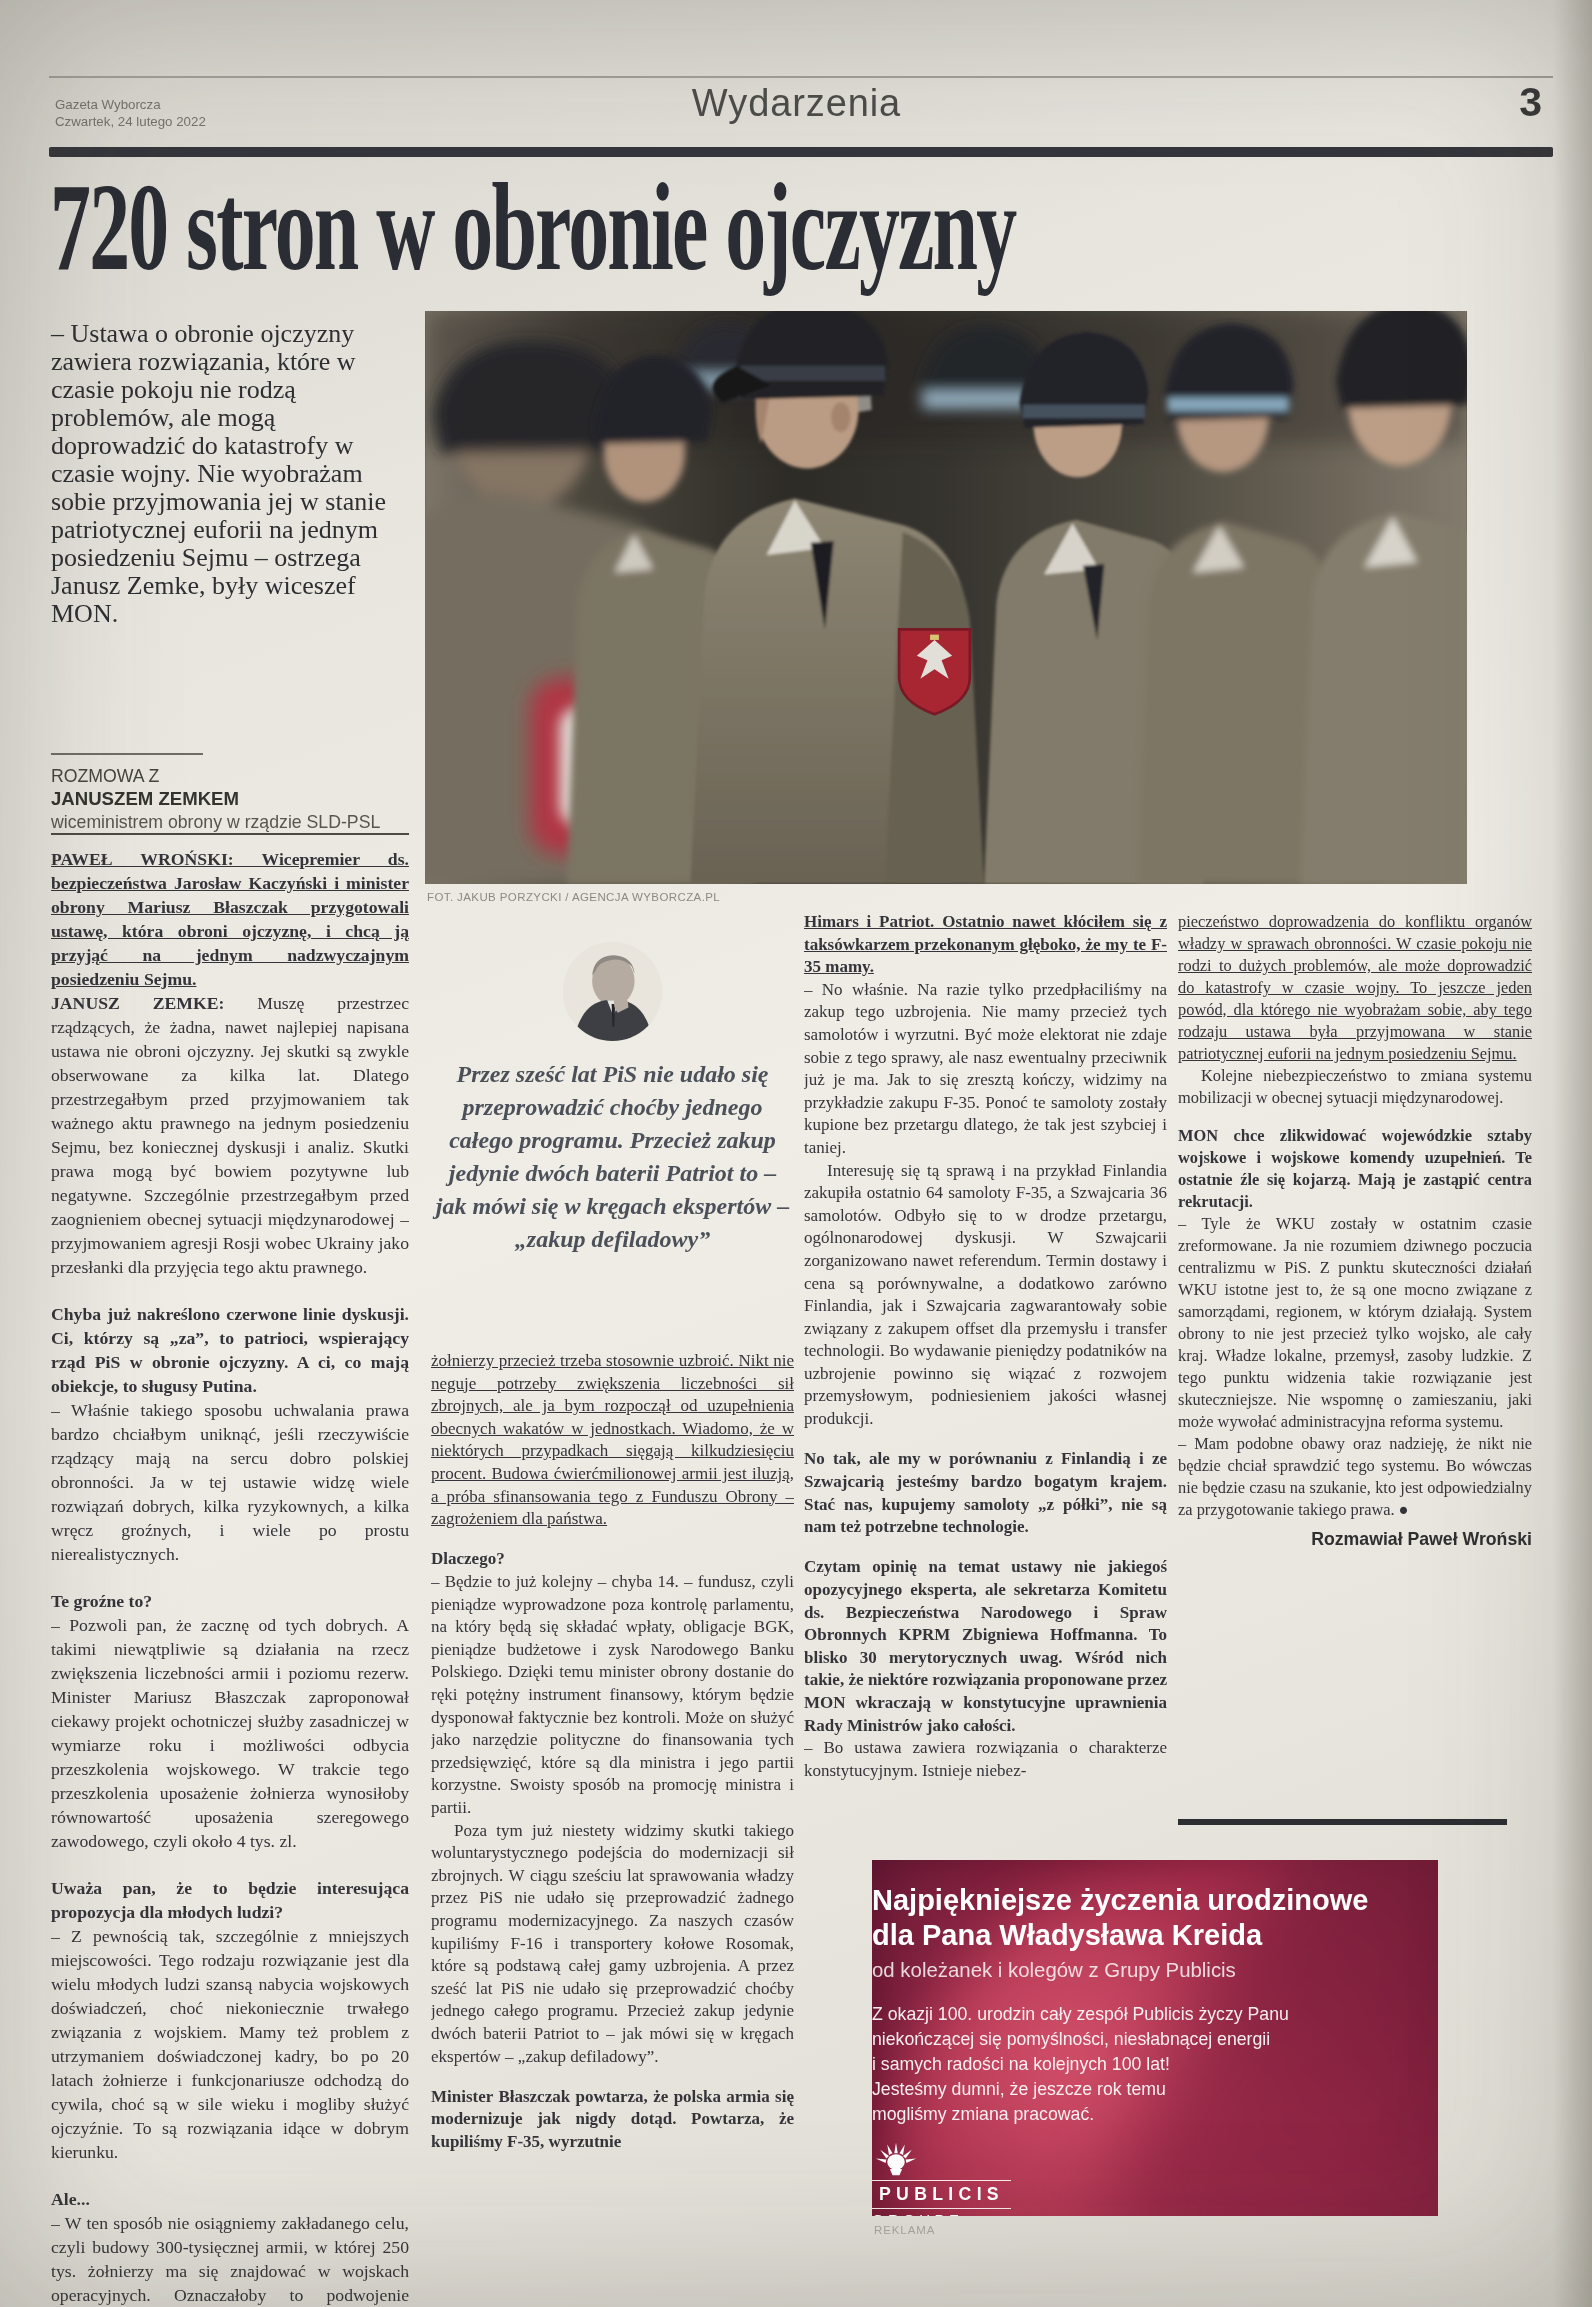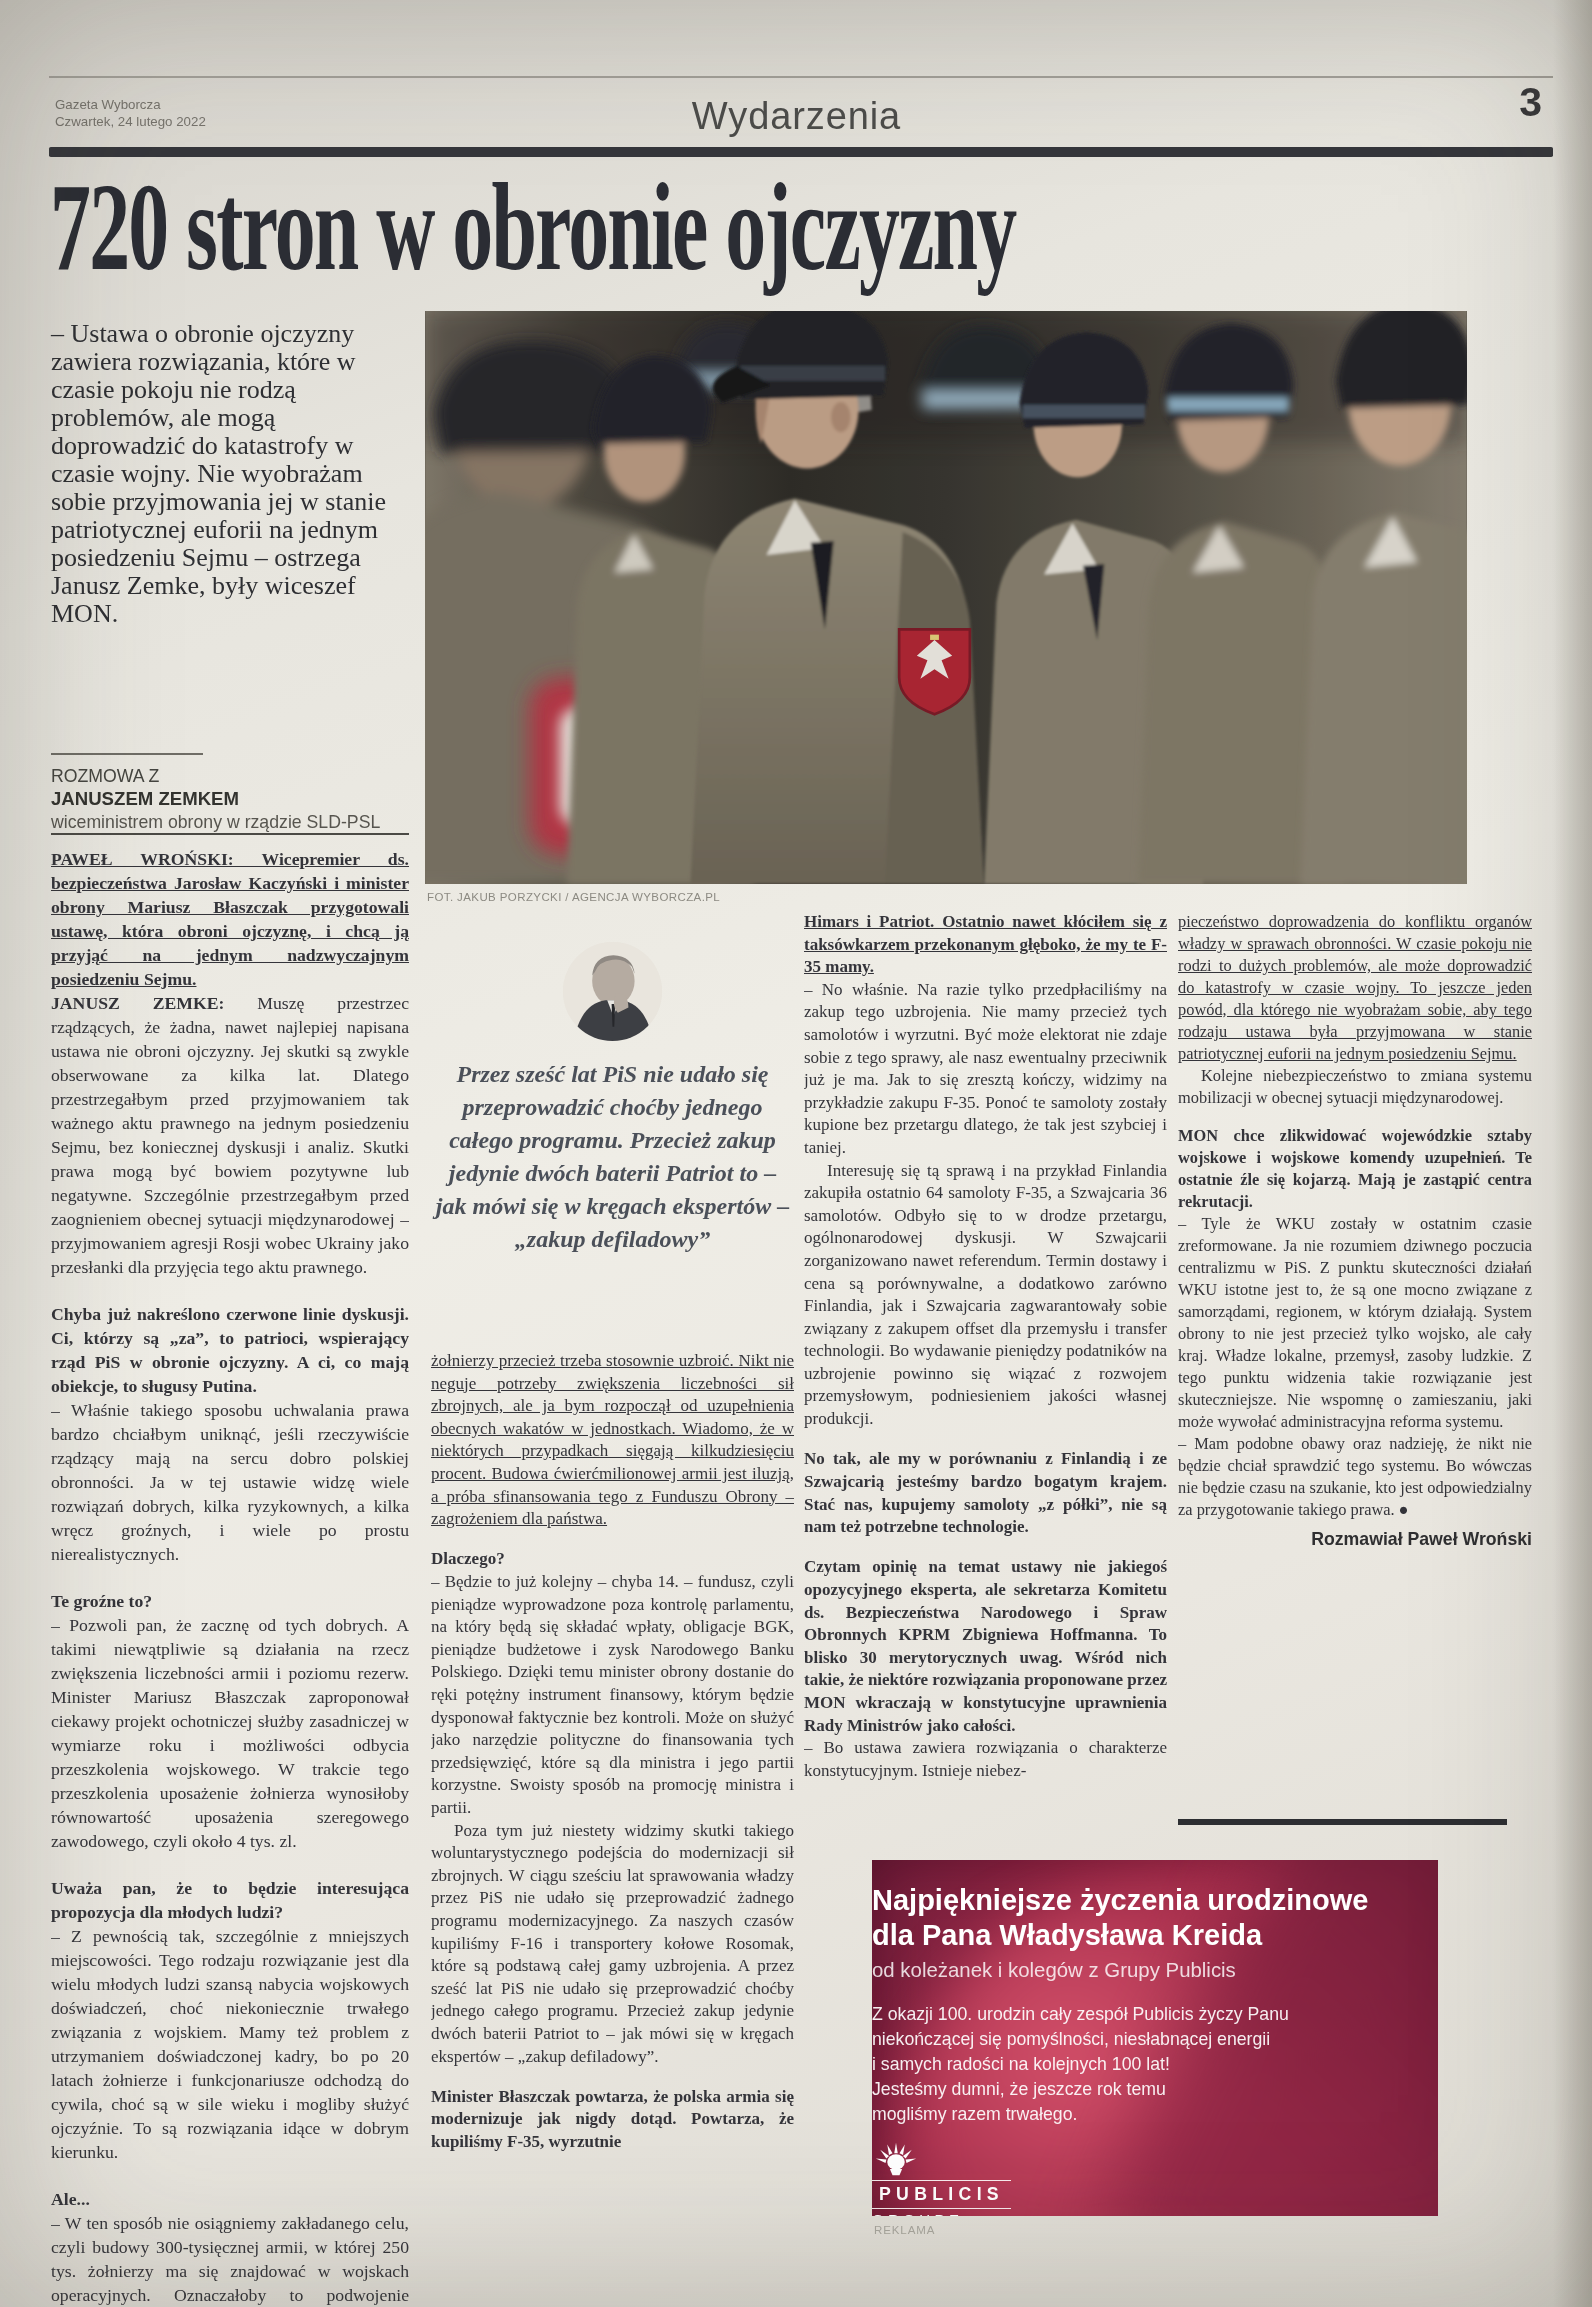--- a/index.html
+++ b/index.html
@@ -6,21 +6,21 @@
   body{
     width:1593px;height:2307px;position:relative;overflow:hidden;
     background:linear-gradient(160deg,#d6d3cc 0%,#e7e5de 22%,#efede6 48%,#eae7e0 70%,#dedbd3 100%);
     font-family:"Liberation Serif",serif;color:#34343a;
     -webkit-font-smoothing:antialiased;
   }
   .abs{position:absolute;}
   
   .rule-thin{left:49px;top:76px;width:1504px;height:1.8px;background:#a3a099;}
   .brand{left:55px;top:96px;font:400 13.3px/17px "Liberation Sans",sans-serif;color:#76736c;}
-  .section-title{left:0;top:94px;width:1593px;text-align:center;
+  .section-title{left:0;top:81px;width:1593px;text-align:center;
     font:400 38px/44px "Liberation Sans",sans-serif;color:#4c4c4a;letter-spacing:0.9px;}
   .page-num{right:51px;top:80px;font:700 41px/44px "Liberation Sans",sans-serif;color:#38383a;}
   .rule-thick{left:49px;top:147px;width:1504px;height:9.7px;background:#35363b;border-radius:1.8px;}
   
   .headline{left:50px;top:161px;font:700 124px/133px "Liberation Serif",serif;color:#2b2d34;
     letter-spacing:-2.7px;transform:scaleX(0.66);transform-origin:0 50%;white-space:nowrap;}
   
   .lead{left:51px;top:320px;width:359px;font-weight:400;font-size:26px;line-height:28px;color:#2e2f33;}
   .kicker-rule{left:51px;top:753px;width:152px;height:1.8px;background:#6f6d66;}
   .kicker{left:51px;top:765px;font:400 17.7px/22px "Liberation Sans",sans-serif;color:#454540;}
@@ -264,21 +264,21 @@
   <div class="shape2"></div>
   <div class="ad-inner">
     <div class="ad-t1">Najpiękniejsze życzenia urodzinowe</div>
     <div class="ad-t2">dla Pana Władysława Kreida</div>
     <div class="ad-sub">od koleżanek i kolegów z Grupy Publicis</div>
     <div class="ad-body">
       <div>Z okazji 100. urodzin cały zespół Publicis życzy Panu</div>
       <div>niekończącej się pomyślności, niesłabnącej energii</div>
       <div>i samych radości na kolejnych 100 lat!</div>
       <div>Jesteśmy dumni, że jeszcze rok temu</div>
-      <div>mogliśmy razem trwałego.</div>
+      <div>mogliśmy zmiana pracować.</div>
     </div>
     <div class="ad-logo">
       <svg width="48" height="35" viewBox="0 0 54 40">
         <g fill="#ffffff">
           <path d="M27 2 L29 14 L25 14 Z"></path>
           <path d="M17 4 L23 14 L19 16 Z"></path>
             <path d="M37 4 L31 14 L35 16 Z"></path>
           <path d="M9 10 L19 17 L16 20 Z"></path>
             <path d="M45 10 L35 17 L38 20 Z"></path>
           <path d="M4 20 L16 21 L15 25 Z"></path>

